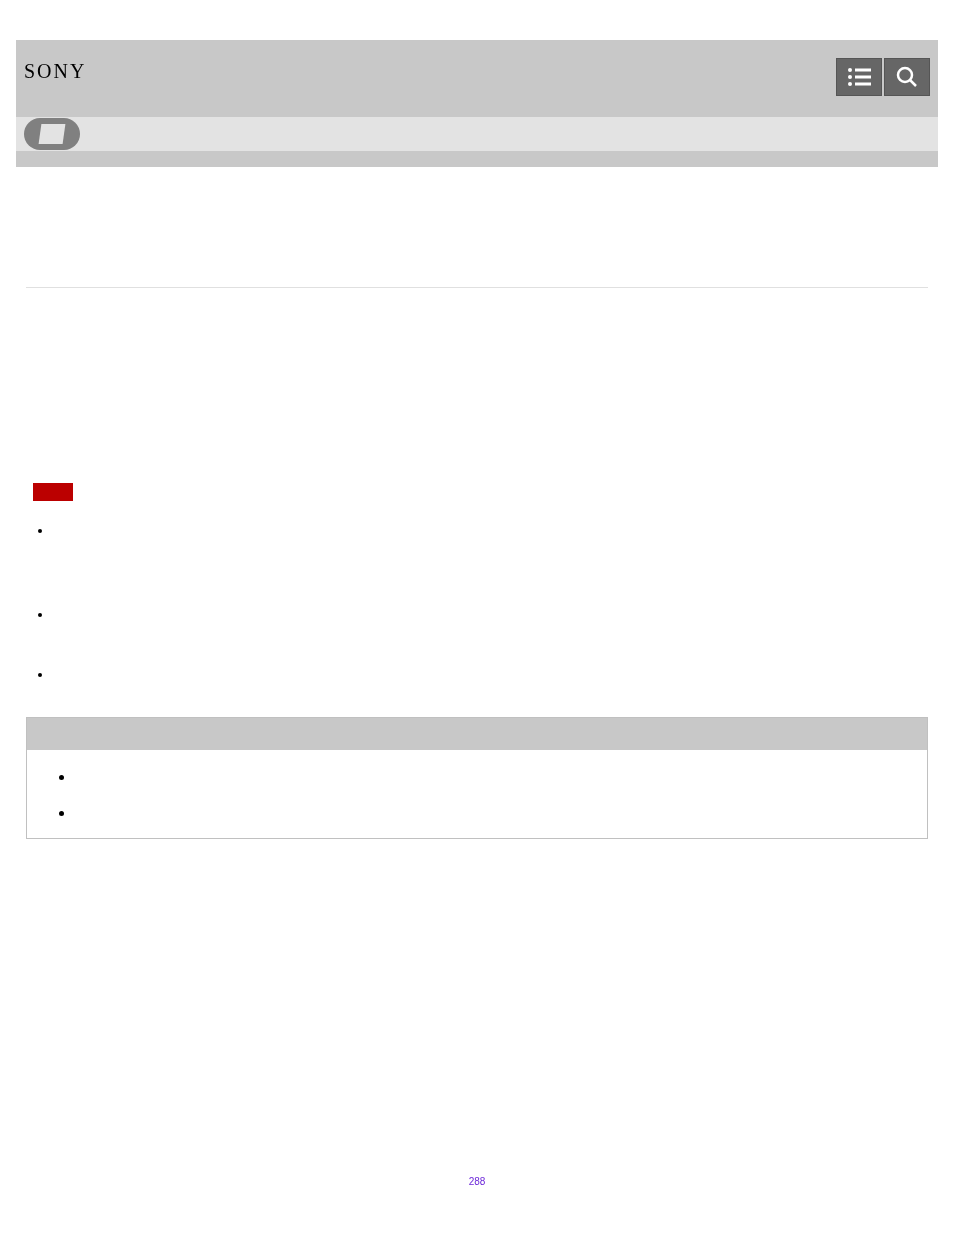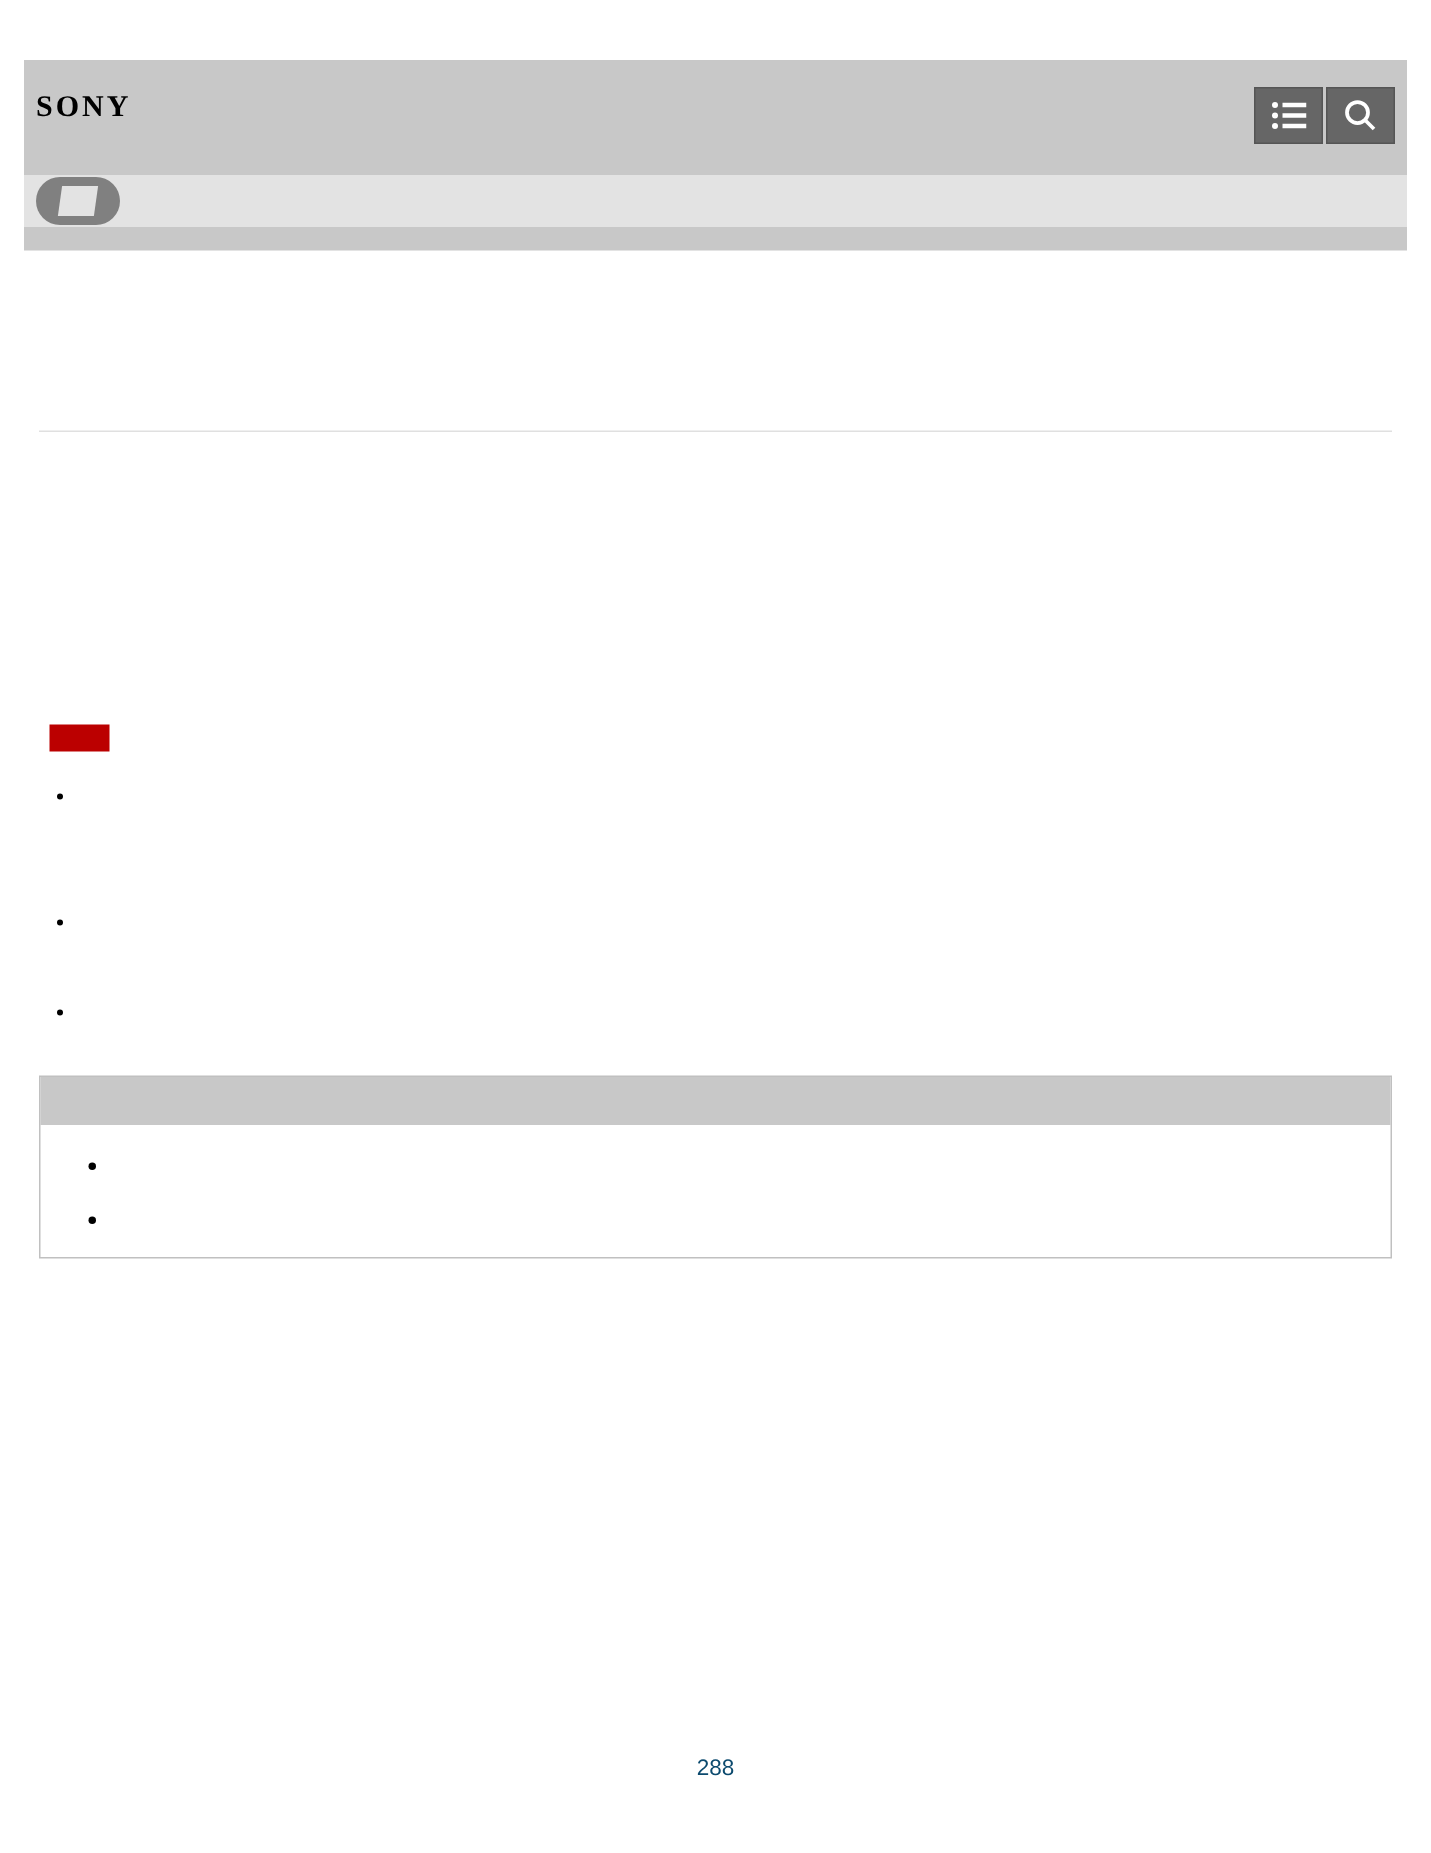--- a/index.html
+++ b/index.html
@@ -21,21 +21,21 @@
       background: #c8c8c8;
       height: 77px;
       position: relative;
       display: flex;
       align-items: flex-start;
       justify-content: space-between;
       padding: 20px 8px 0 8px;
     }
     .logo {
       font-family: Georgia, serif;
-      font-weight: bold;
+      font-weight: normal;
       font-size: 20px;
       letter-spacing: 2px;
       color: #000;
     }
     .header-buttons {
       display: flex;
       gap: 2px;
       margin-top: -2px;
     }
     .header-btn {
@@ -164,22 +164,22 @@
       width: 5px;
       height: 5px;
       background: #000;
       border-radius: 50%;
     }
     .page-number {
       position: absolute;
       bottom: 48px;
       left: 50%;
       transform: translateX(-50%);
-      font-size: 15px;
-      color: #0c4a6e;
+      font-size: 10px;
+      color: #6d28d9;
     }
   </style>
 </head>
 <body>
 
 <div class="page-container">
   <div class="header">
     <div class="logo">SONY</div>
     <div class="header-buttons">
       <div class="header-btn">

